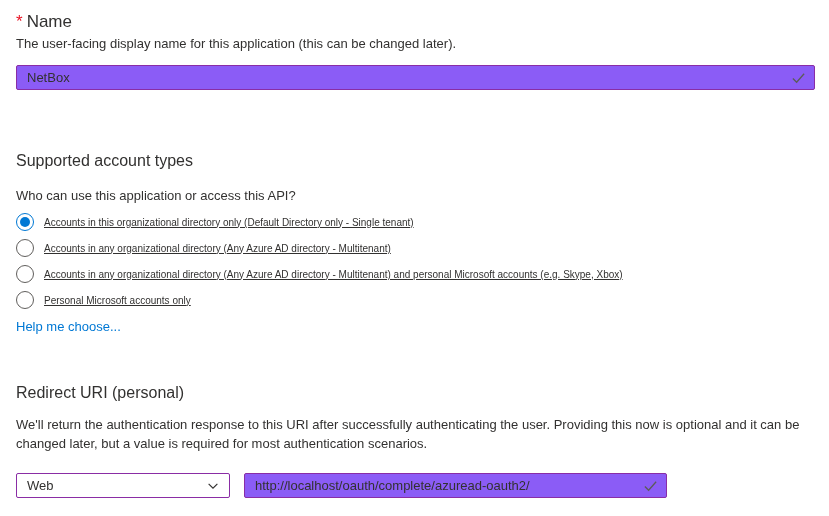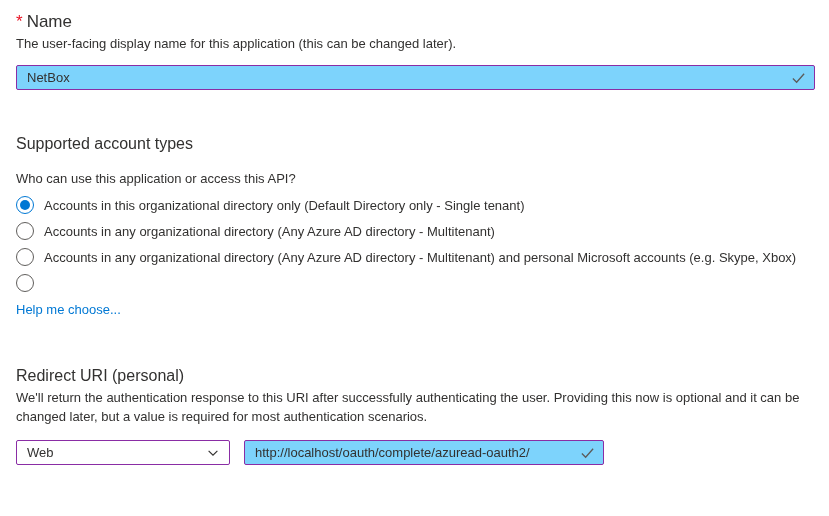--- a/index.html
+++ b/index.html
@@ -13,56 +13,56 @@
   }
   .field-label { font-size: 17px; line-height: 22px; font-weight: 400; color: #323130; }
   .required { color: #e81123; margin-right: 4px; }
   .desc { font-size: 13px; line-height: 18px; color: #323130; margin-top: 2px; max-width: 800px; }
   .text-input-wrap { position: relative; margin-top: 12px; width: 799px; }
   .text-input {
     width: 100%; height: 25px;
     border: 1.5px solid #8a2da5; border-radius: 2px;
     font-family: "Liberation Sans", "DejaVu Sans", sans-serif;
     font-size: 13px; color: #323130;
-    padding: 0 30px 0 10px; outline: none; background: #7dd3fc;
+    padding: 0 30px 0 10px; outline: none; background: #8b5cf6;
   }
   .check-icon {
     position: absolute; right: 9px; top: 50%; transform: translateY(-50%);
     width: 15px; height: 15px; pointer-events: none; display: block;
   }
   .section-heading { font-size: 16px; line-height: 21px; font-weight: 400; color: #323130; }
-  .sat-heading { margin-top: 43px; }
+  .sat-heading { margin-top: 60px; }
   .question { font-size: 13px; line-height: 18px; margin-top: 16px; }
   .radio-group { margin-top: 8px; }
   .radio-row { display: flex; align-items: center; height: 18px; margin-bottom: 8px; cursor: pointer; }
   .radio {
     width: 18px; height: 18px; border-radius: 50%;
     border: 1px solid #605e5c; background: #fff; flex: 0 0 18px; position: relative;
   }
   .radio.selected { border-color: #0078d4; }
   .radio.selected::after {
     content: ""; position: absolute; left: 3px; top: 3px; right: 3px; bottom: 3px;
     border-radius: 50%; background: #0078d4;
   }
-  .radio-label { font-size: 13px; margin-left: 10px; color: #323130; white-space: nowrap; }
+  .radio-label { font-size: 10px; margin-left: 10px; color: #323130; white-space: nowrap; text-decoration: underline; }
   .help-link { display: inline-block; font-size: 13px; color: #0078d4; text-decoration: none; cursor: pointer; }
   .redirect-heading { margin-top: 47px; }
-  .redirect-desc { margin-top: 2px; font-size: 13px; line-height: 19px; max-width: 807px; }
-  .uri-row { display: flex; margin-top: 14px; align-items: center; }
+  .redirect-desc { margin-top: 12px; font-size: 13px; line-height: 19px; max-width: 807px; }
+  .uri-row { display: flex; margin-top: 20px; align-items: center; }
   .platform-select {
     position: relative; width: 214px; height: 25px;
     border: 1.5px solid #8a2da5; border-radius: 2px; background: #fff;
     display: flex; align-items: center; padding: 0 30px 0 10px;
     font-size: 13px; color: #323130; cursor: pointer;
   }
   .chevron-icon {
     position: absolute; right: 9px; top: 50%; transform: translateY(-50%);
     width: 14px; height: 14px; pointer-events: none; display: block;
   }
-  .uri-input-wrap { position: relative; width: 360px; margin-left: 14px; }
+  .uri-input-wrap { position: relative; width: 423px; margin-left: 14px; }
 </style>
 </head>
 <body>
 
 
 
 
 <div class="field-label">
   <span class="required">*</span><span>Name</span>
 </div>
@@ -86,20 +86,21 @@
   <div class="radio-row">
     <span class="radio"></span>
     <span class="radio-label">Accounts in any organizational directory (Any Azure AD directory - Multitenant)</span>
   </div>
   <div class="radio-row">
     <span class="radio"></span>
     <span class="radio-label">Accounts in any organizational directory (Any Azure AD directory - Multitenant) and personal Microsoft accounts (e.g. Skype, Xbox)</span>
   </div>
   <div class="radio-row">
     <span class="radio"></span>
+    <span class="radio-label">Personal Microsoft accounts only</span>
   </div>
 </div>
 
 <a class="help-link">Help me choose...</a>
 
 
 <div class="section-heading redirect-heading">Redirect URI (personal)</div>
 <div class="desc redirect-desc">We'll return the authentication response to this URI after successfully authenticating the user. Providing this now is optional and it can be changed later, but a value is required for most authentication scenarios.</div>
 
 <div class="uri-row">

